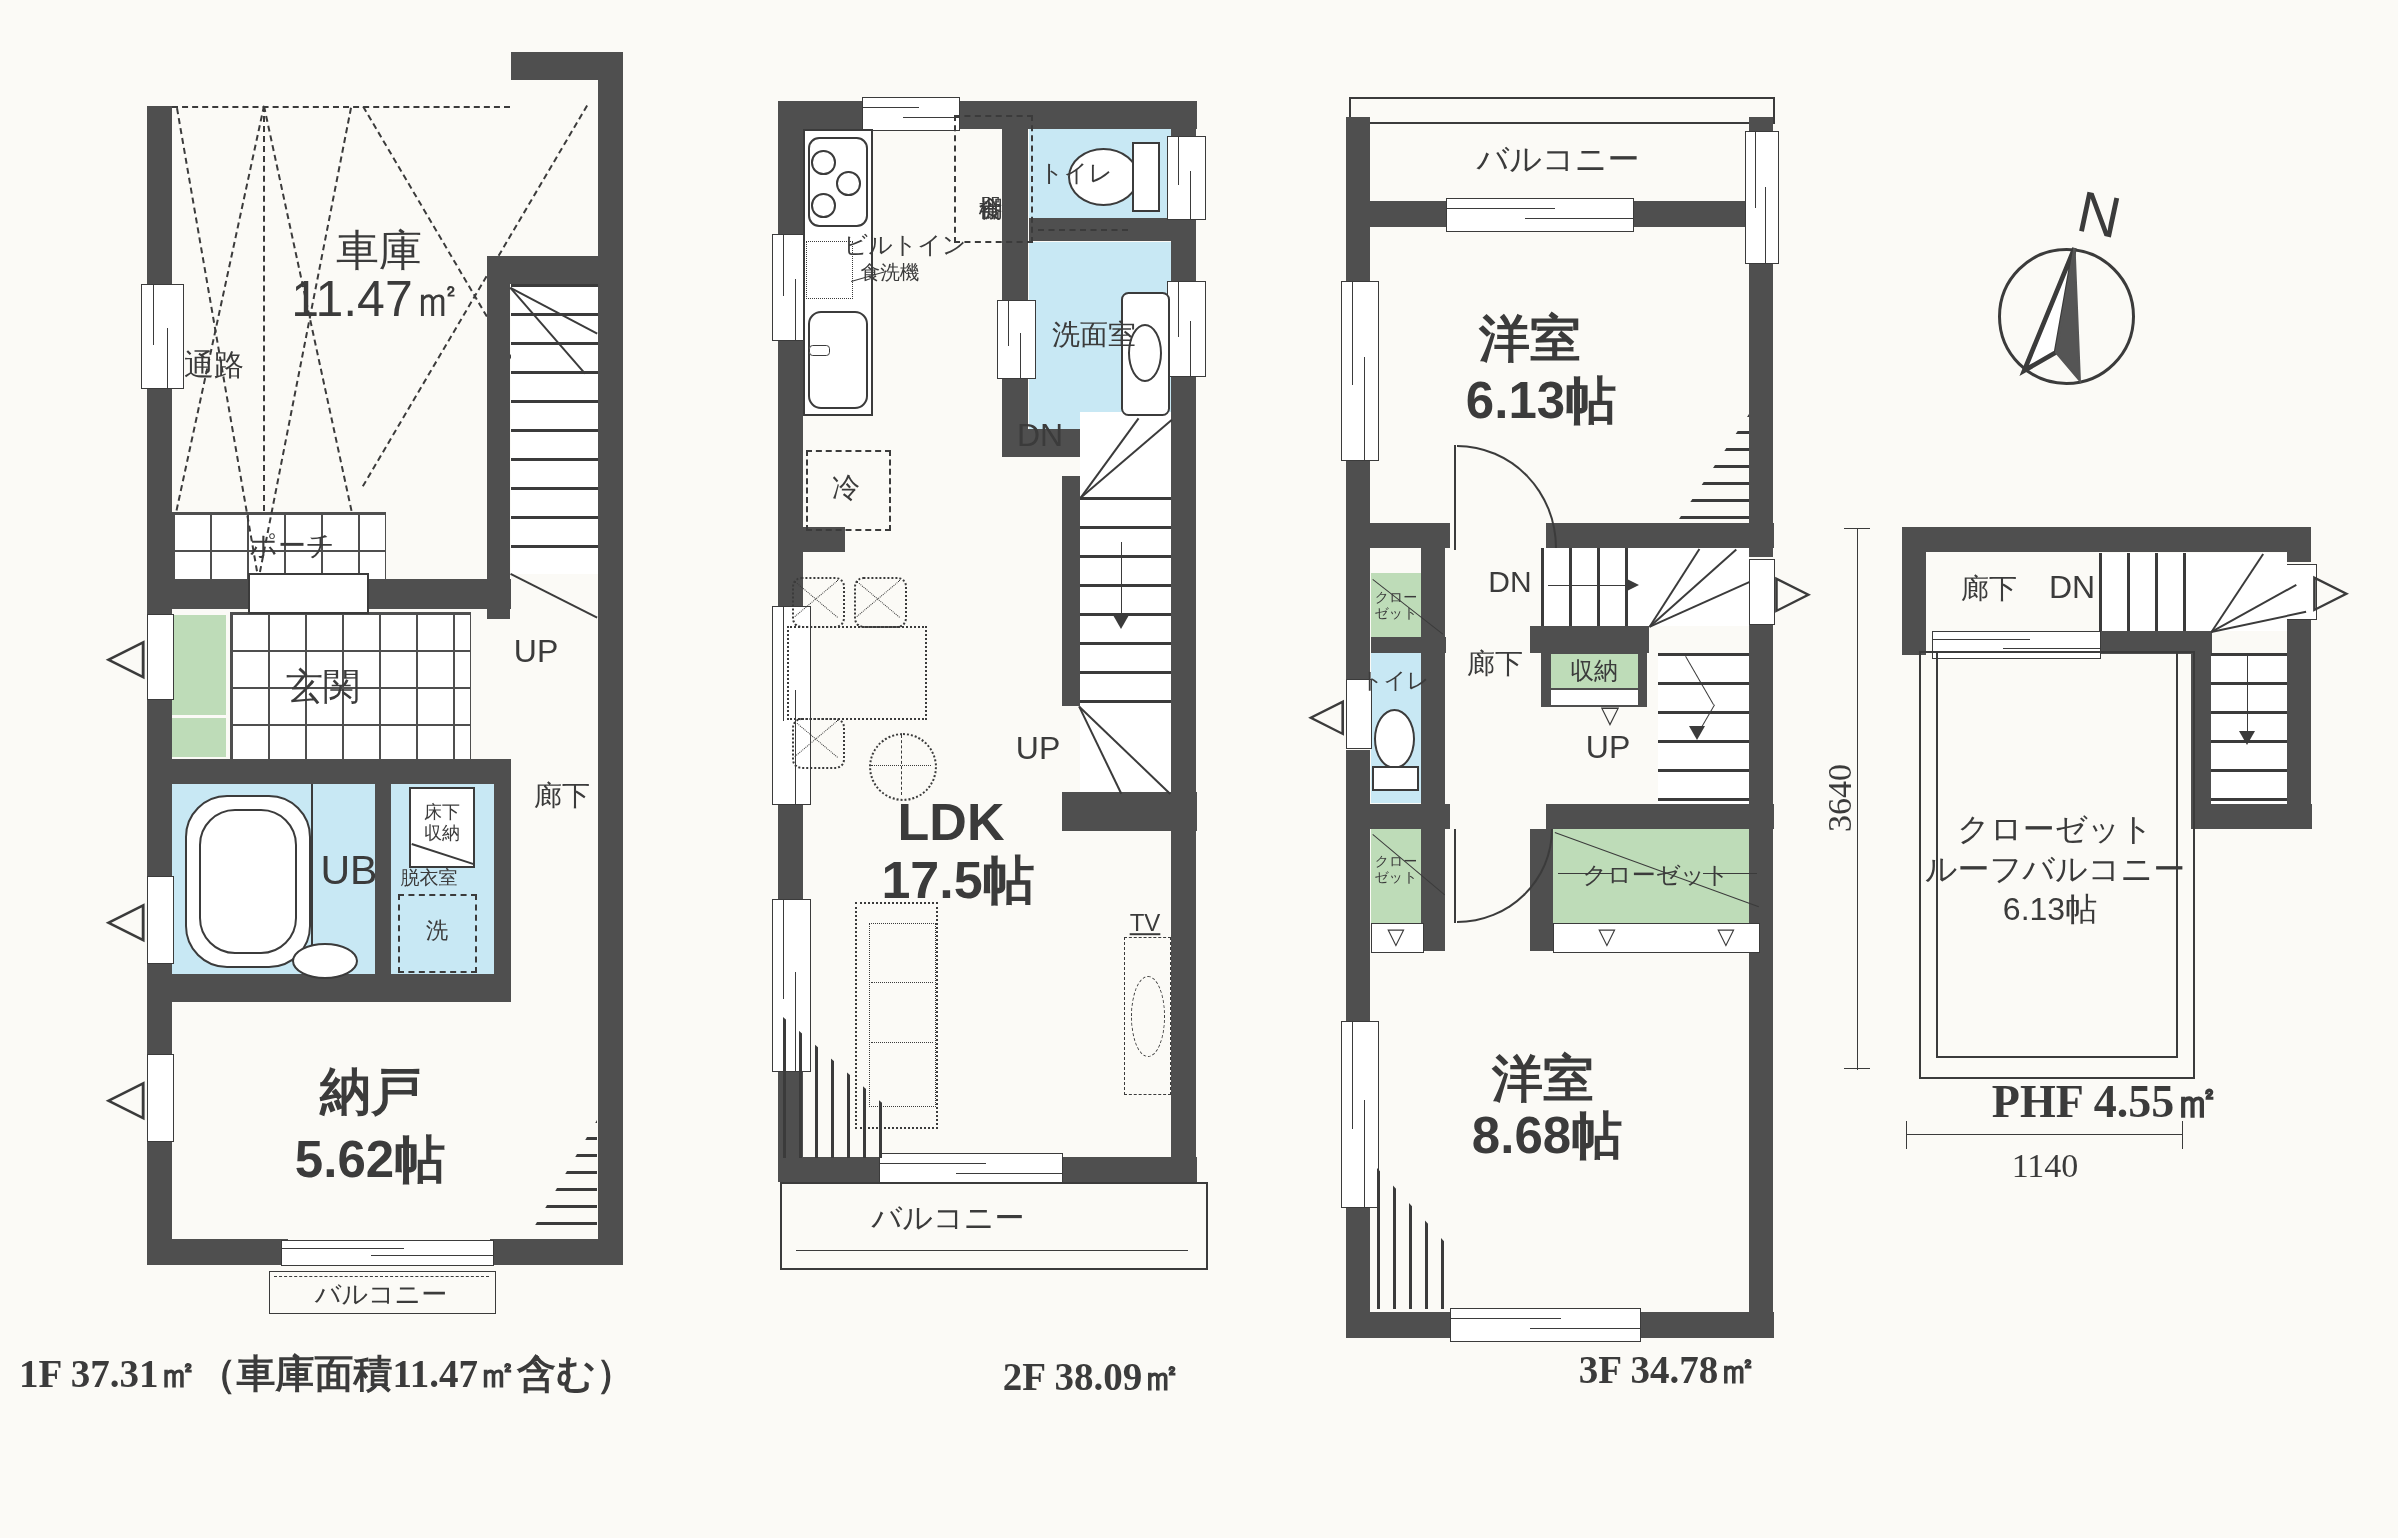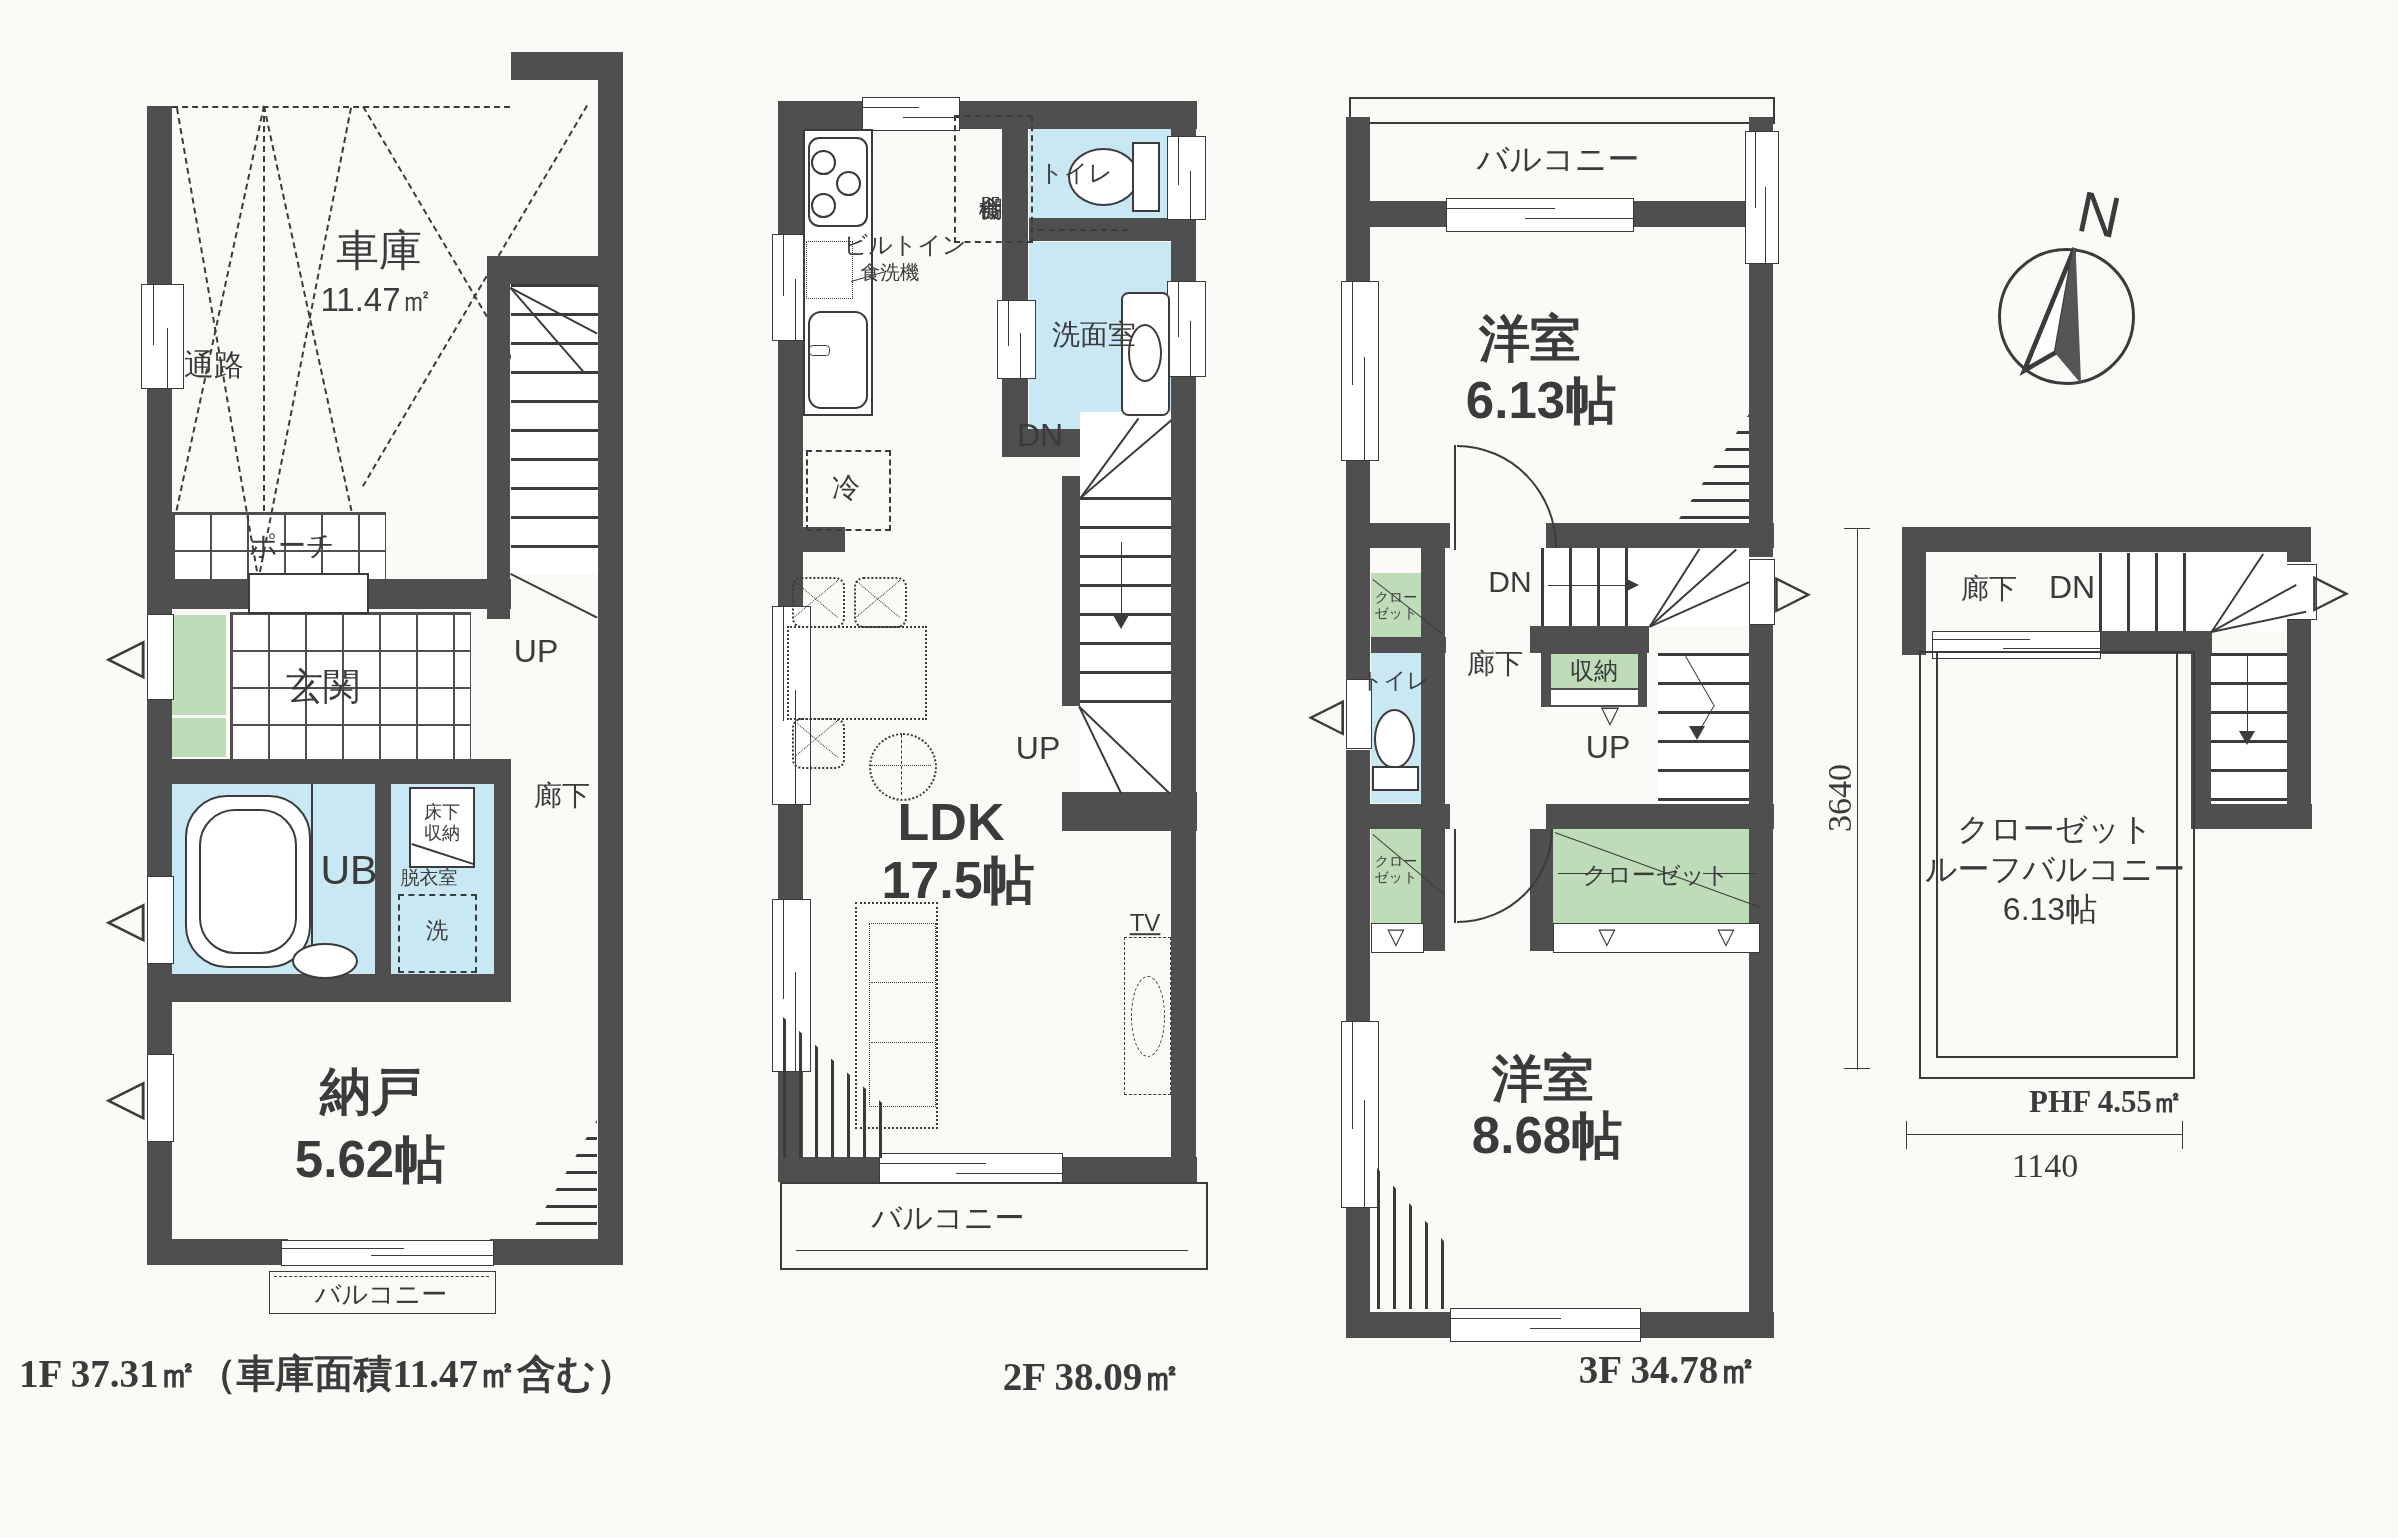--- a/index.html
+++ b/index.html
@@ -100,21 +100,21 @@
     <div class="circ" style="left:292px;top:943px;width:62px;height:32px;"></div>
     <div class="sol" style="left:409px;top:787px;width:62px;height:77px;">
       <div class="lbl" style="left:50%;top:44%;font-size:18px;white-space:normal;width:41px;">床下収納</div>
     </div>
     <div class="ln" style="left:412px;top:843px;width:66px;transform:rotate(18deg);"></div>
     <div class="dash" style="left:398px;top:894px;width:75px;height:75px;"></div>
     <div class="hah" style="left:527px;top:1120px;width:70px;height:119px;clip-path:polygon(100% 0,100% 100%,0 100%);"></div>
 
     <div class="lbl" style="left:214px;top:365px;font-size:30px;">通路</div>
     <div class="lbl m" style="left:379px;top:251px;font-size:43px;">車庫</div>
-    <div class="lbl m" style="left:377px;top:300px;font-size:33px;">11.47㎡</div>
+    <div class="lbl m" style="left:377px;top:300px;font-size:50px;">11.47㎡</div>
     <div class="lbl" style="left:292px;top:546px;font-size:28px;">ポーチ</div>
     <div class="lbl" style="left:323px;top:687px;font-size:37px;">玄関</div>
     <div class="lbl" style="left:349px;top:871px;font-size:41px;">UB</div>
     <div class="lbl" style="left:429px;top:878px;font-size:19px;">脱衣室</div>
     <div class="lbl" style="left:437px;top:931px;font-size:22.5px;">洗</div>
     <div class="lbl" style="left:562px;top:796px;font-size:28px;">廊下</div>
     <div class="lbl" style="left:536px;top:651px;font-size:32px;">UP</div>
     <div class="lbl b" style="left:371px;top:1092px;font-size:51px;">納戸</div>
     <div class="lbl b" style="left:370px;top:1160px;font-size:51px;">5.62帖</div>
     <div class="sol" style="left:269px;top:1271px;width:225px;height:41px;border-width:1.9px;background:#fbfaf6;"></div>
@@ -348,21 +348,21 @@
     <div class="tri-d" style="left:2239px;top:731px;"></div>
 
     <div class="obx" style="left:1919px;top:651px;width:272px;height:424px;"></div>
     <div class="irx" style="left:1936px;top:651px;width:238px;height:405px;"></div>
 
     <div class="lbl" style="left:1989px;top:589px;font-size:28px;">廊下</div>
     <div class="lbl" style="left:2072px;top:587px;font-size:32px;">DN</div>
     <div class="lbl" style="left:2055px;top:829px;font-size:32px;">クローゼット</div>
     <div class="lbl" style="left:2055px;top:869px;font-size:32px;">ルーフバルコニー</div>
     <div class="lbl" style="left:2050px;top:909px;font-size:32px;">6.13帖</div>
-    <div class="lbl srf" style="left:2106px;top:1102px;font-size:31px;">PHF 4.55㎡</div>
+    <div class="lbl srf" style="left:2106px;top:1102px;font-size:46px;">PHF 4.55㎡</div>
 
     <div class="ln" style="left:1907px;top:1134px;width:276px;border-top-width:1.9px;"></div>
     <div class="vln" style="left:1906px;top:1121px;height:28px;border-left-width:1.9px;"></div>
     <div class="vln" style="left:2182px;top:1121px;height:28px;border-left-width:1.9px;"></div>
     <div class="lbl srf" style="left:2045px;top:1166px;font-size:34px;font-weight:normal;">1140</div>
     <div class="vln" style="left:1857px;top:529px;height:541px;border-left-width:1.9px;"></div>
     <div class="ln" style="left:1844px;top:528px;width:26px;border-top-width:1.9px;"></div>
     <div class="ln" style="left:1844px;top:1068px;width:26px;border-top-width:1.9px;"></div>
     <div class="lbl srf" style="left:1840px;top:798px;font-size:34px;font-weight:normal;transform:translate(-50%,-50%) rotate(-90deg);">3640</div>
   </div>

